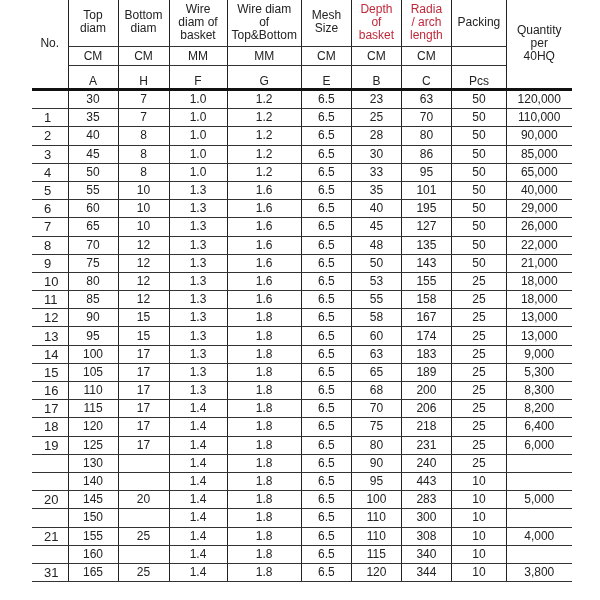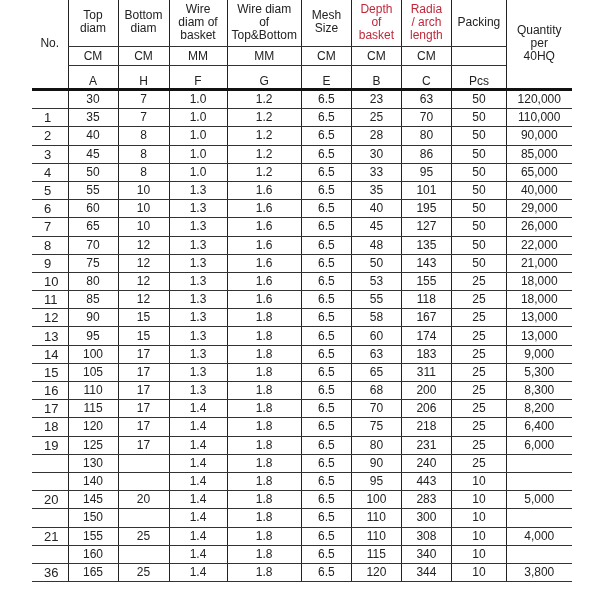--- a/index.html
+++ b/index.html
@@ -205,21 +205,21 @@
         <td class="qty">18,000</td>
       </tr>
       <tr>
         <td class="no">11</td>
         <td>85</td>
         <td>12</td>
         <td>1.3</td>
         <td>1.6</td>
         <td>6.5</td>
         <td>55</td>
-        <td>118</td>
+        <td>158</td>
         <td>25</td>
         <td class="qty">18,000</td>
       </tr>
       <tr>
         <td class="no">12</td>
         <td>90</td>
         <td>15</td>
         <td>1.3</td>
         <td>1.8</td>
         <td>6.5</td>
@@ -253,21 +253,21 @@
         <td class="qty">9,000</td>
       </tr>
       <tr>
         <td class="no">15</td>
         <td>105</td>
         <td>17</td>
         <td>1.3</td>
         <td>1.8</td>
         <td>6.5</td>
         <td>65</td>
-        <td>311</td>
+        <td>189</td>
         <td>25</td>
         <td class="qty">5,300</td>
       </tr>
       <tr>
         <td class="no">16</td>
         <td>110</td>
         <td>17</td>
         <td>1.3</td>
         <td>1.8</td>
         <td>6.5</td>
@@ -378,21 +378,21 @@
         <td></td>
         <td>1.4</td>
         <td>1.8</td>
         <td>6.5</td>
         <td>115</td>
         <td>340</td>
         <td>10</td>
         <td class="qty"></td>
       </tr>
       <tr>
-        <td class="no">36</td>
+        <td class="no">31</td>
         <td>165</td>
         <td>25</td>
         <td>1.4</td>
         <td>1.8</td>
         <td>6.5</td>
         <td>120</td>
         <td>344</td>
         <td>10</td>
         <td class="qty">3,800</td>
       </tr>

